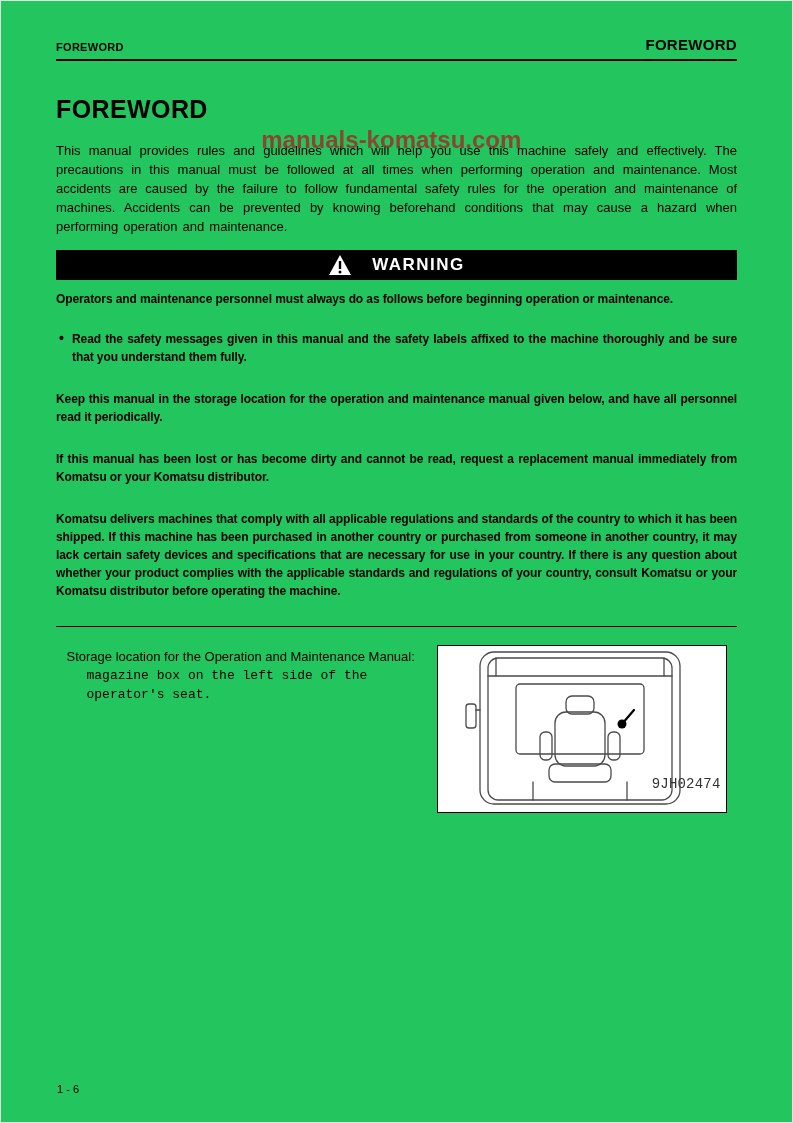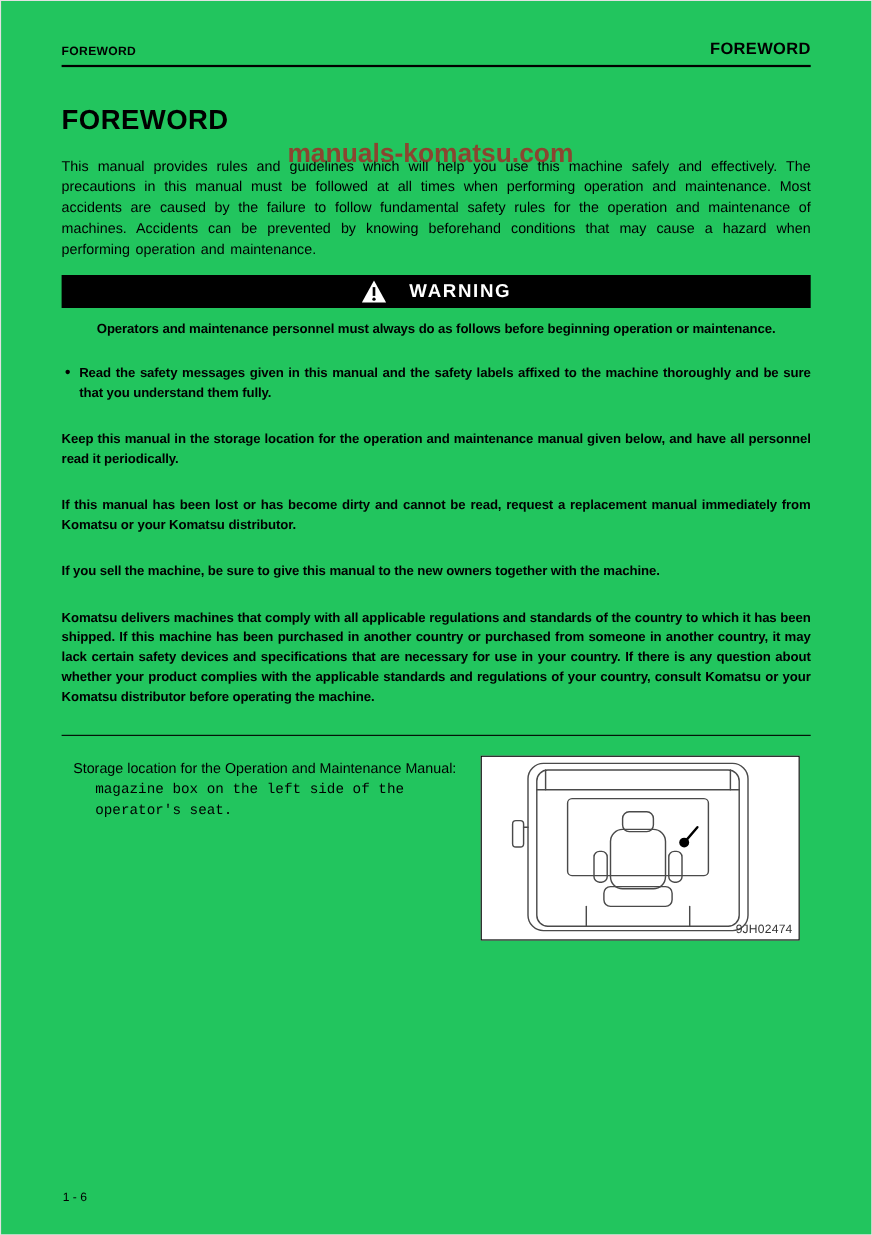--- a/index.html
+++ b/index.html
@@ -74,21 +74,20 @@
     font-weight: bold;
     letter-spacing: 1.5px;
   }
   .warn-icon { display: block; }
 
   .warning-intro {
     margin-top: 12px;
     font-size: 12px;
     font-weight: bold;
     letter-spacing: -0.1px;
-    text-align: center;
   }
 
   ul.warn-bullets {
     margin: 24px 0 0 0;
     padding: 0 0 0 16px;
     list-style: none;
   }
   ul.warn-bullets li {
     position: relative;
     font-size: 12px;
@@ -133,24 +132,25 @@
   .figure-box {
     width: 290px;
     height: 168px;
     border: 1.5px solid #000;
     position: relative;
     background: #fff;
   }
   .figure-code {
     position: absolute;
     right: 5px;
-    bottom: 3px;
-    font-size: 11px;
+    bottom: 20px;
+    font-size: 14px;
     letter-spacing: 0.2px;
     color: #333;
+    font-family: Liberation Mono, monospace;
   }
 
   .page-footer {
     position: absolute;
     left: 57px;
     bottom: 28px;
     font-size: 11px;
   }
 </style>
 </head>
@@ -179,21 +179,20 @@
   </div>
 
   <p class="warning-intro">Operators and maintenance personnel must always do as follows before beginning operation or maintenance.</p>
 
   <ul class="warn-bullets">
     <li>Read the safety messages given in this manual and the safety labels affixed to the machine thoroughly and be sure that you understand them fully.</li>
   </ul>
 
   <p class="body-b">Keep this manual in the storage location for the operation and maintenance manual given below, and have all personnel read it periodically.</p>
   <p class="body-b">If this manual has been lost or has become dirty and cannot be read, request a replacement manual immediately from Komatsu or your Komatsu distributor.</p>
-  <p class="body-b">If you sell the machine, be sure to give this manual to the new owners together with the machine.</p>
   <p class="body-b">Komatsu delivers machines that comply with all applicable regulations and standards of the country to which it has been shipped. If this machine has been purchased in another country or purchased from someone in another country, it may lack certain safety devices and specifications that are necessary for use in your country. If there is any question about whether your product complies with the applicable standards and regulations of your country, consult Komatsu or your Komatsu distributor before operating the machine.</p>
 
   <hr class="section-divider">
 
   <div class="storage-row">
     <div class="storage-text">
       <div class="line1">Storage location for the Operation and Maintenance Manual:</div>
       <div class="line2">magazine box on the left side of the operator's seat.</div>
     </div>
 

